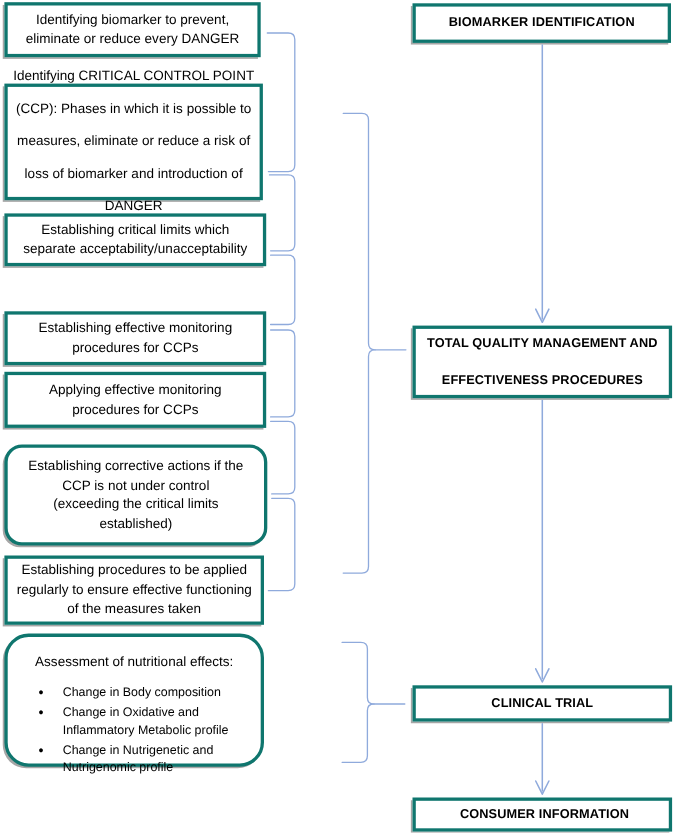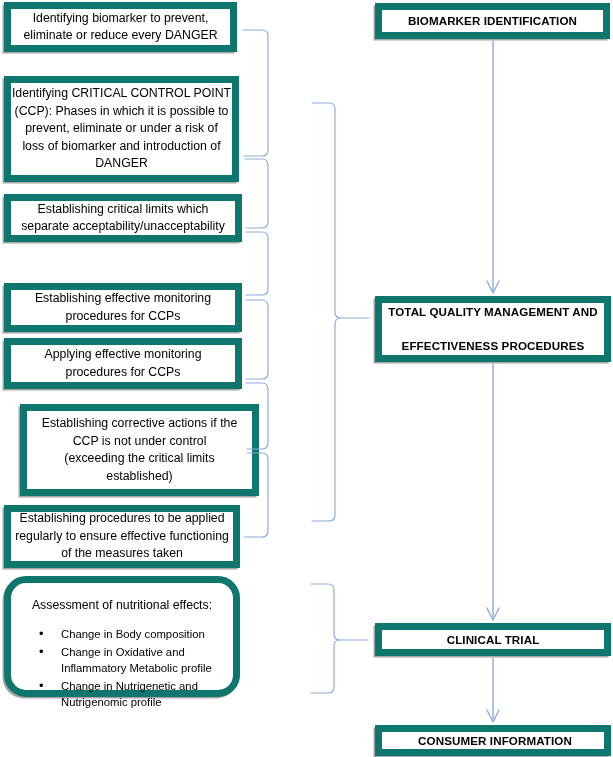--- a/index.html
+++ b/index.html
@@ -18,21 +18,21 @@
     height: 757px;
     overflow: hidden;
     background: #ffffff;
   }
 
   
   .box {
     position: absolute;
     box-sizing: border-box;
     background: #ffffff;
-    border: 7px solid #0f766e;
+    border: 3px solid #0f766e;
     box-shadow: -2px 2px 0 -0.5px #a6a6a6;
     display: flex;
     flex-direction: column;
     justify-content: center;
     align-items: center;
   }
   .left-box {
     padding: 4px 8px;
   }
   .left-box .line {
@@ -103,44 +103,44 @@
 </head>
 <body>
 
 <div id="canvas">
 
   <div class="box left-box" style="left:4px; top:2px; width:233px; height:50px;">
     <div class="line">Identifying biomarker to prevent,</div>
     <div class="line">eliminate or reduce every DANGER</div>
   </div>
 
-  <div class="box left-box" style="left:4px; top:76px; width:235px; height:106px;">
+  <div class="box left-box" style="left:4px; top:76px; width:235px; height:106px;gap:12px;">
     <div class="line">Identifying CRITICAL CONTROL POINT</div>
     <div class="line">(CCP): Phases in which it is possible to</div>
-    <div class="line">prevent, eliminate or under a risk of</div>
+    <div class="line">measures, eliminate or reduce a risk of</div>
     <div class="line">loss of biomarker and introduction of</div>
     <div class="line">DANGER</div>
   </div>
 
   <div class="box left-box" style="left:4px; top:194px; width:238px; height:48px;">
     <div class="line">Establishing critical limits which</div>
     <div class="line">separate acceptability/unacceptability</div>
   </div>
 
   <div class="box left-box" style="left:4px; top:283px; width:238px; height:49px;">
     <div class="line">Establishing effective monitoring</div>
     <div class="line">procedures for CCPs</div>
   </div>
 
   <div class="box left-box" style="left:4px; top:338px; width:238px; height:51px;">
     <div class="line">Applying effective monitoring</div>
     <div class="line">procedures for CCPs</div>
   </div>
 
-  <div class="box left-box" style="left:20px; top:404px; width:239px; height:92px;">
+  <div class="box left-box" style="left:4px; top:404px; width:239px; height:92px;border-radius:16px;">
     <div class="line">Establishing corrective actions if the</div>
     <div class="line">CCP is not under control</div>
     <div class="line">(exceeding the critical limits</div>
     <div class="line">established)</div>
   </div>
 
   <div class="box left-box" style="left:4px; top:505px; width:236px; height:63px;">
     <div class="line">Establishing procedures to be applied</div>
     <div class="line">regularly to ensure effective functioning</div>
     <div class="line">of the measures taken</div>

